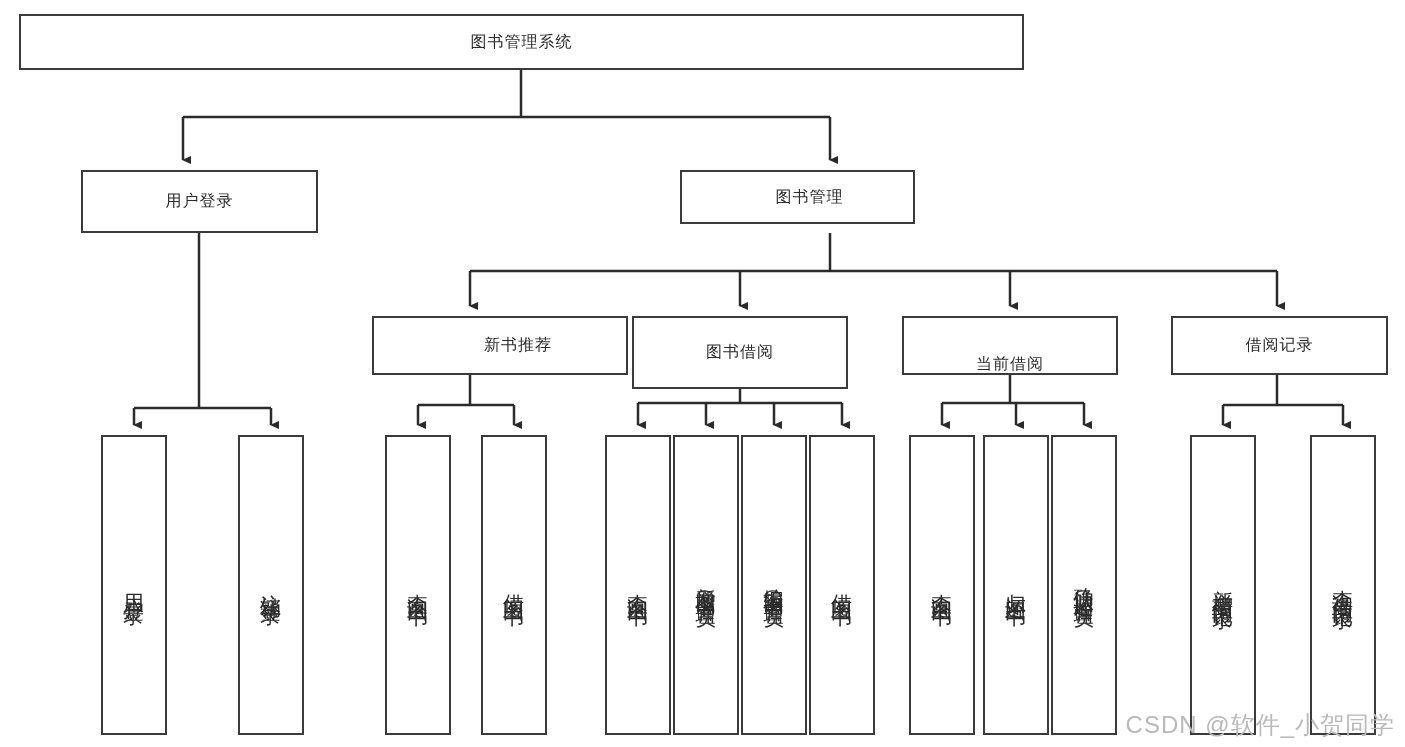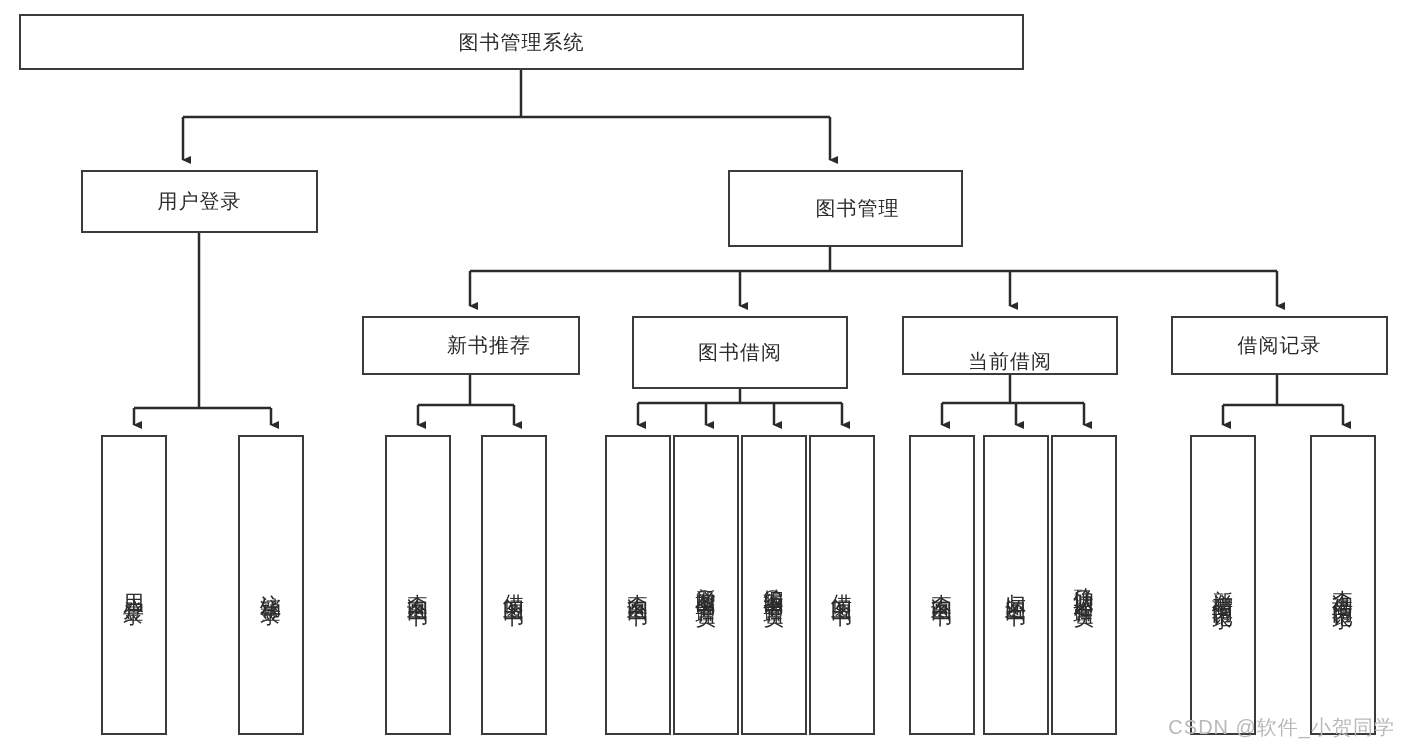--- a/index.html
+++ b/index.html
@@ -15,21 +15,21 @@
     position:absolute;
     box-sizing:border-box;
     background:#ffffff;
     border:2.5px solid #3b3b3b;
     display:flex;
     align-items:center;
     justify-content:center;
     color:#222222;
   }
   .node .lbl{
-    font-size:20px;
+    font-size:16px;
     line-height:1.15;
     letter-spacing:1px;
     white-space:nowrap;
     color:#2b2b2b;
   }
   .node.leaf{
     border-width:2.5px;
     align-items:center;
     justify-content:center;
   }
@@ -43,21 +43,21 @@
     max-height:100%;
   }
   .node.leaf.tall .lbl{
     font-size:20px;
     letter-spacing:3px;
   }
   #watermark{
     position:absolute;
     right:10px;
     bottom:6px;
-    font-size:20px;
+    font-size:24px;
     color:#b9b9b9;
     letter-spacing:1px;
     white-space:nowrap;
     pointer-events:none;
   }
 </style>
 </head>
 <body>
 
 <div id="stage">
@@ -112,25 +112,25 @@
     </g>
   </svg>
 
   <div class="node" id="root-node" style="left: 19px; top: 14px; width: 1005px; height: 56px;">
     <span class="lbl">图书管理系统</span>
   </div>
 
   <div class="node" id="l2-0" style="left: 81px; top: 170px; width: 237px; height: 63px;">
     <span class="lbl">用户登录</span>
   </div>
-  <div class="node" id="l2-1" style="left: 728px; top: 170px; width: 235px; height: 77px; padding-left: 24px;">
+  <div class="node" id="l2-1" style="left: 680px; top: 170px; width: 235px; height: 54px; padding-left: 24px;">
     <span class="lbl">图书管理</span>
   </div>
 
-  <div class="node" id="l3-0" style="left: 362px; top: 316px; width: 218px; height: 59px; padding-left: 36px;">
+  <div class="node" id="l3-0" style="left: 372px; top: 316px; width: 256px; height: 59px; padding-left: 36px;">
     <span class="lbl">新书推荐</span>
   </div>
   <div class="node" id="l3-1" style="left: 632px; top: 316px; width: 216px; height: 73px;">
     <span class="lbl">图书借阅</span>
   </div>
   <div class="node" id="l3-2" style="left: 902px; top: 316px; width: 216px; height: 59px; align-items: flex-end;">
     <span class="lbl">当前借阅</span>
   </div>
   <div class="node" id="l3-3" style="left: 1171px; top: 316px; width: 217px; height: 59px;">
     <span class="lbl">借阅记录</span>

